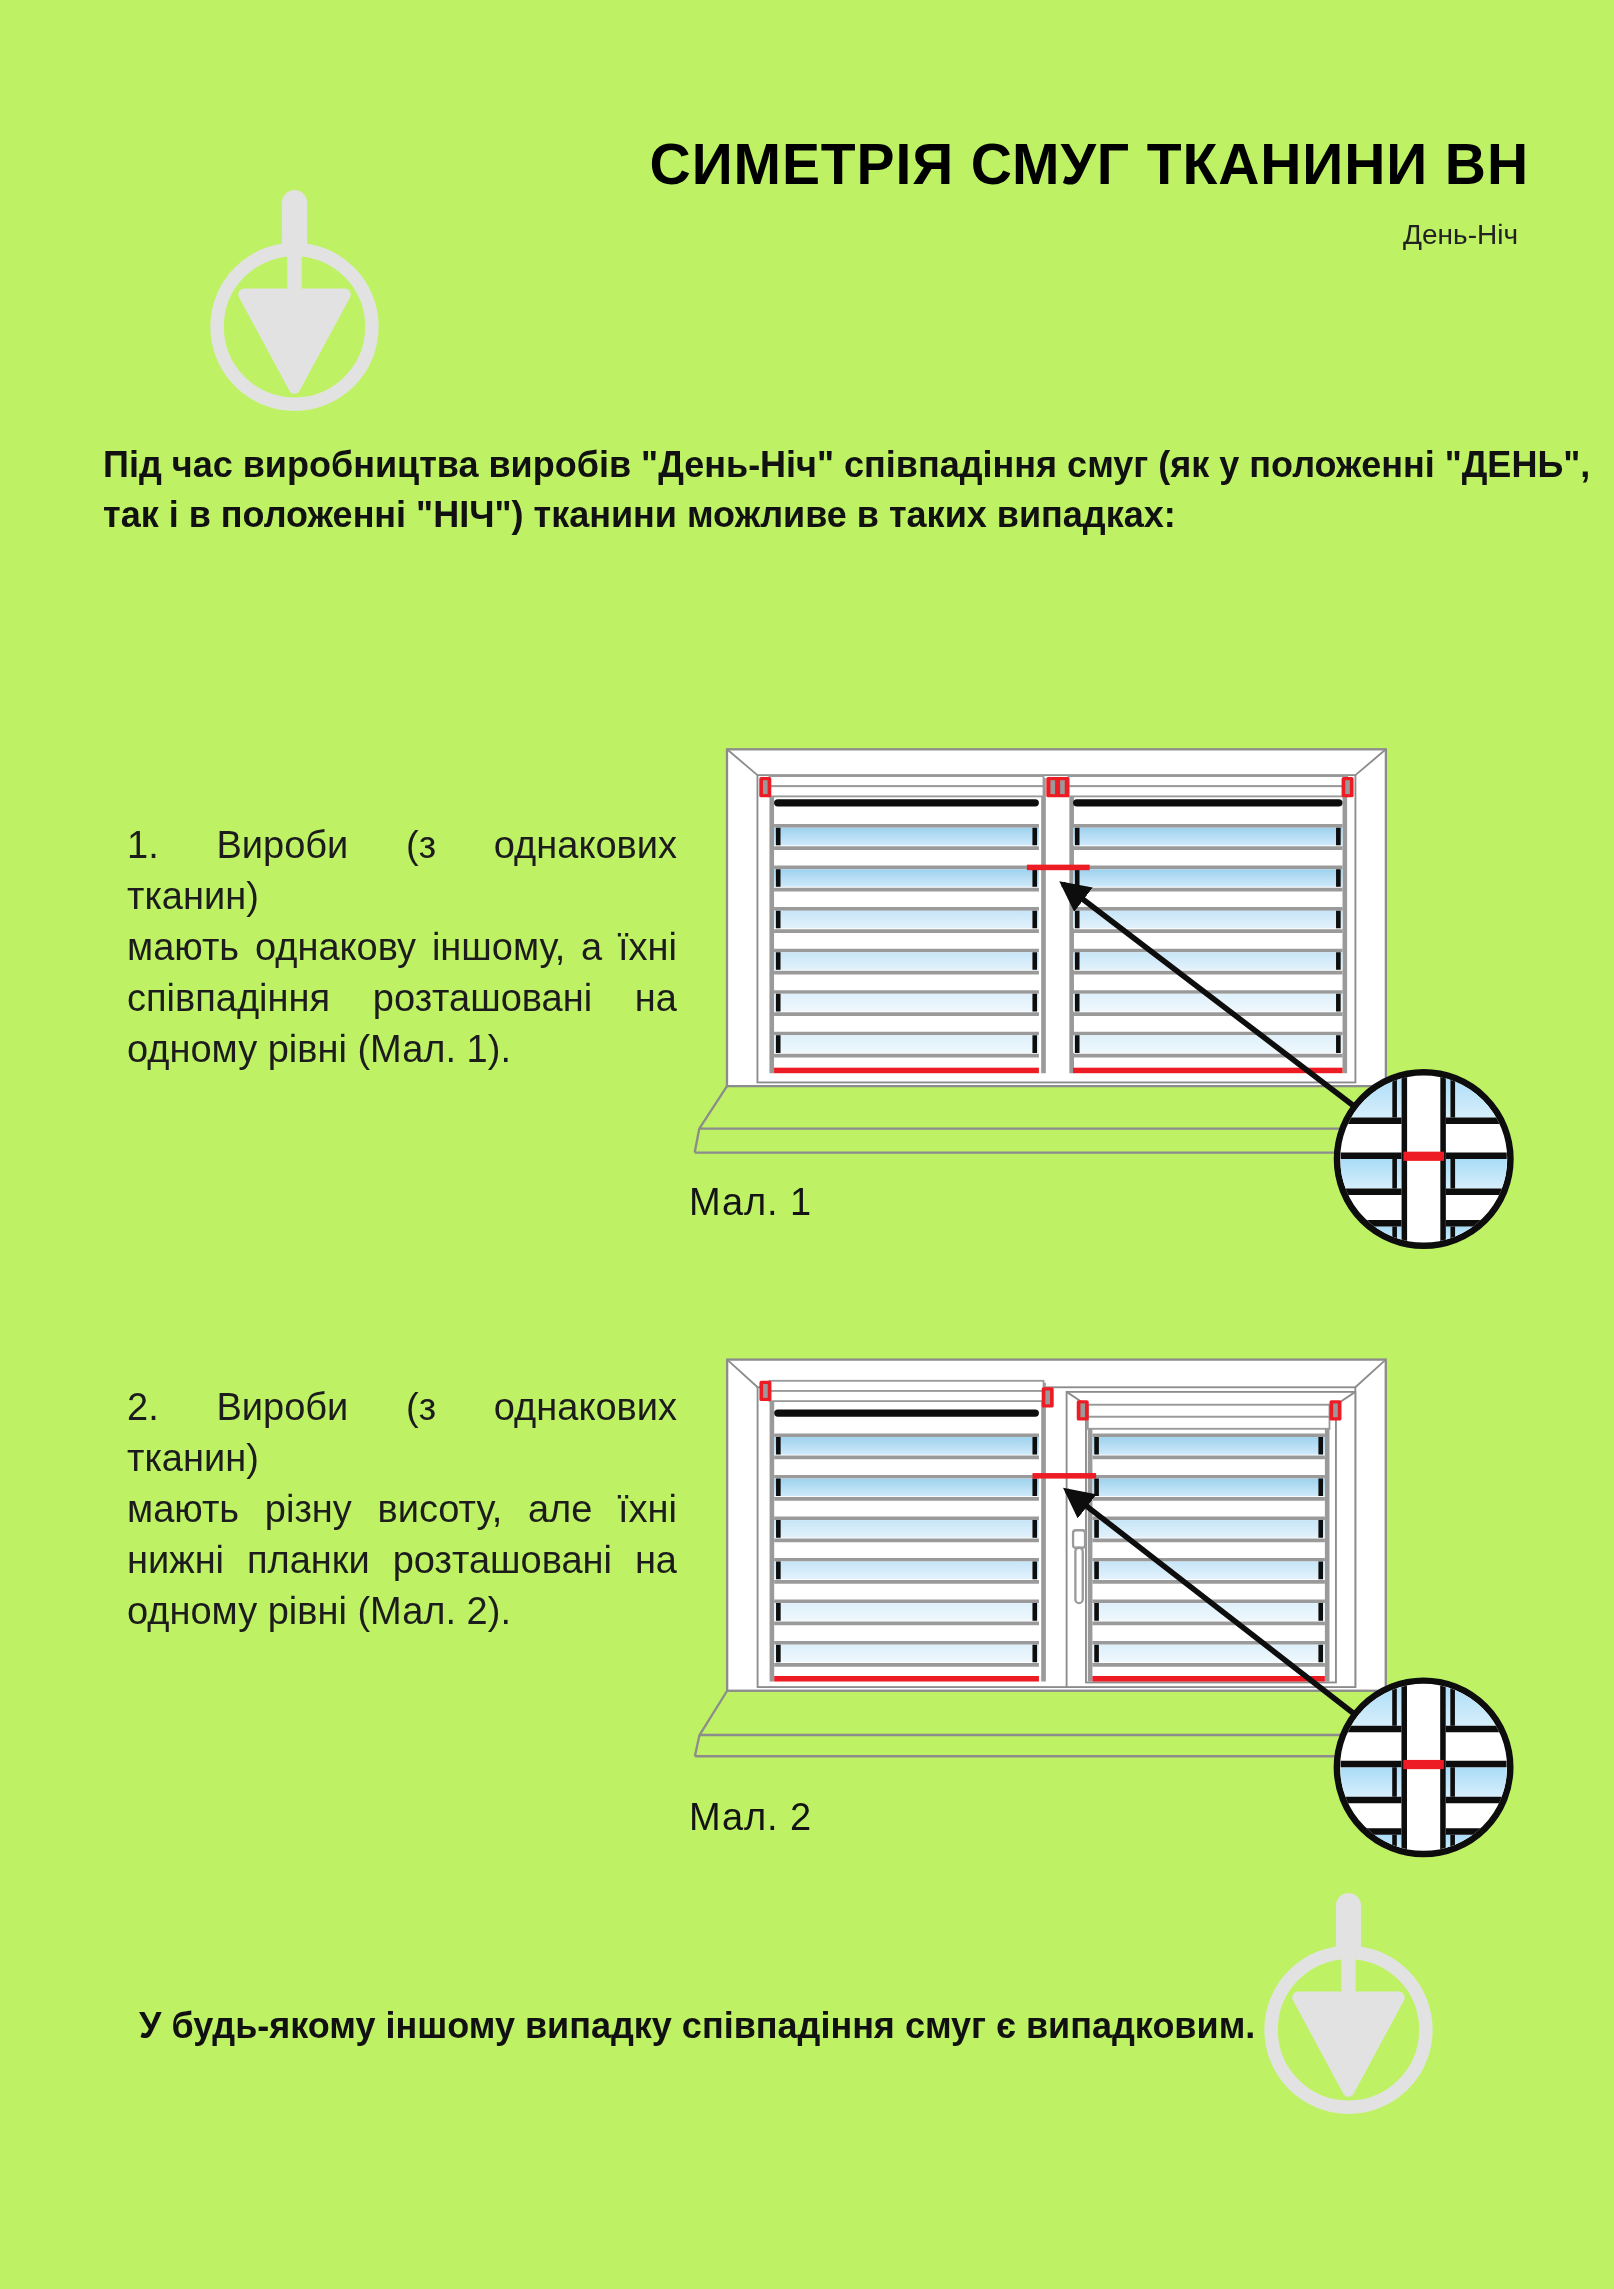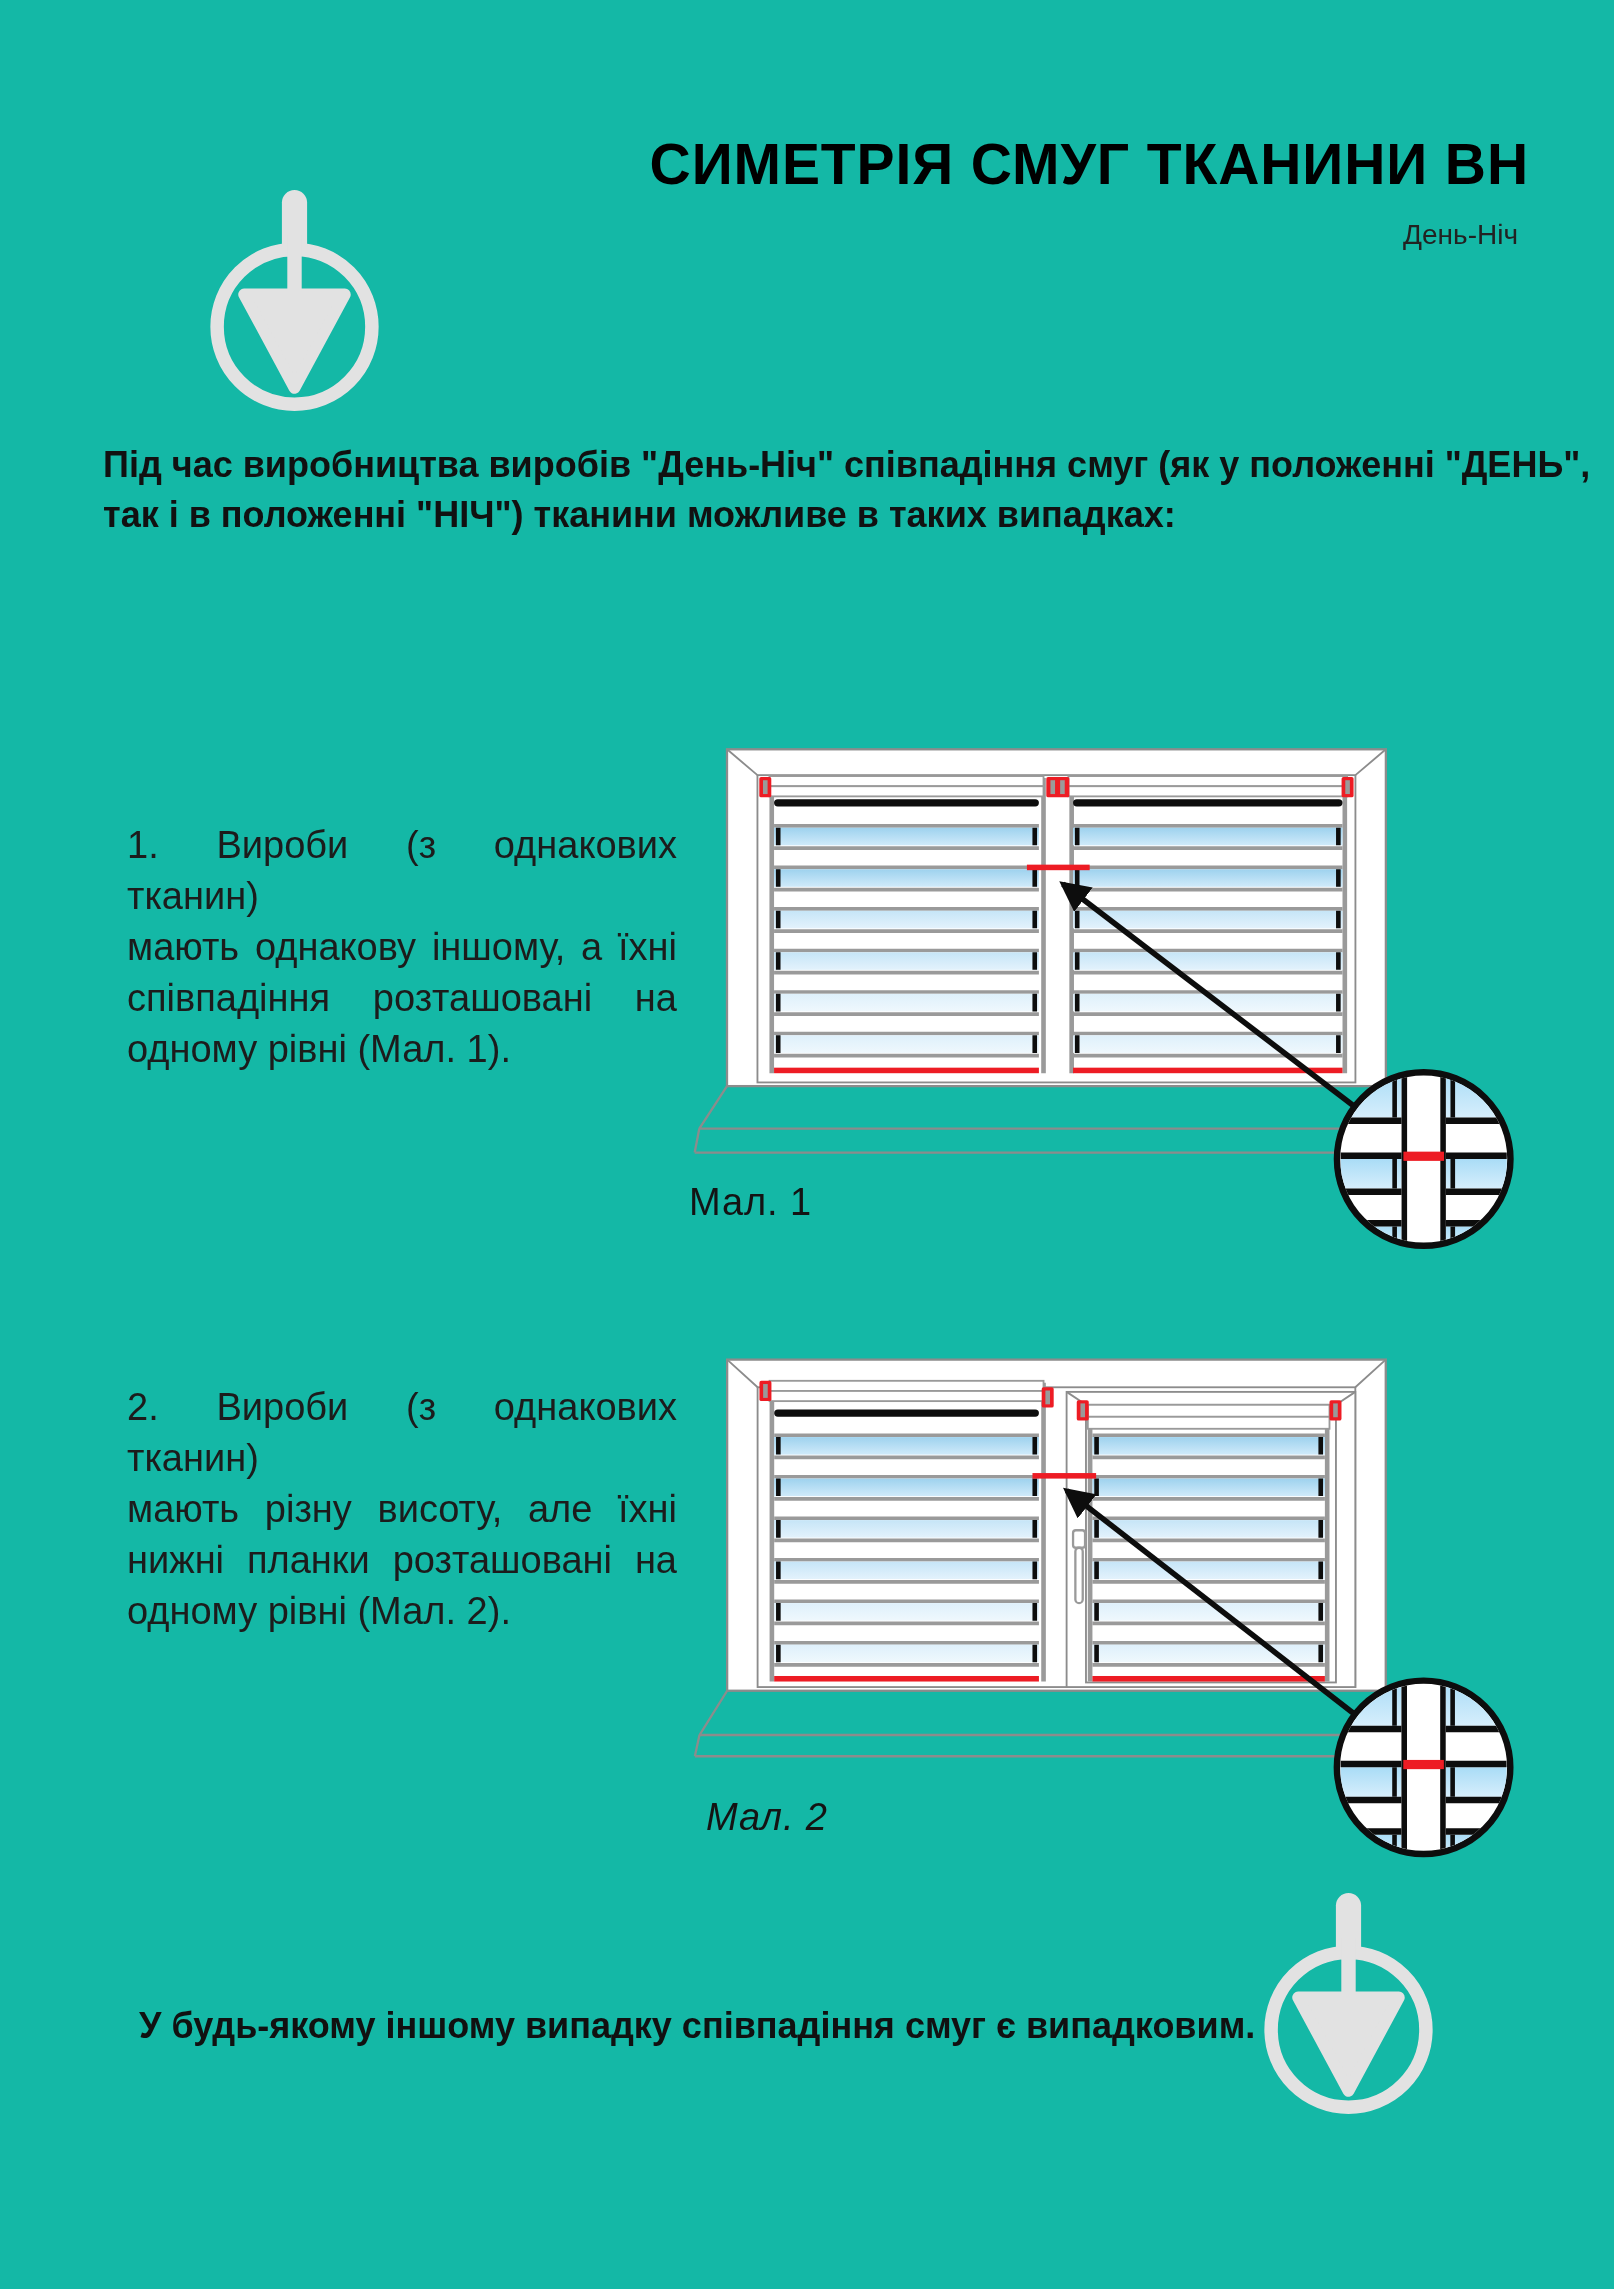--- a/index.html
+++ b/index.html
@@ -4,35 +4,35 @@
 <style>
   :root{
     --accent-red:#ED1C24;
     --stripe-blue:#A9D9F2;
     --watermark-gray:#E2E2E2;
     --line-gray:#9A9A9A;
     --ink:#1C1C1C;
   }
   *{margin:0;padding:0;box-sizing:border-box;}
   body{background:#888;font-family:"Liberation Sans","DejaVu Sans",sans-serif;}
-  .page{position:relative;width:1614px;height:2290px;background:#14b8a6;overflow:hidden;margin:0 auto;}
+  .page{position:relative;width:1614px;height:2290px;background:#bef264;overflow:hidden;margin:0 auto;}
   .abs{position:absolute;}
   .title{top:131px;left:277px;right:85px;text-align:right;font-size:57px;font-weight:700;
          letter-spacing:0.9px;color:#000;white-space:nowrap;}
   .subtitle{top:219px;right:96px;font-size:28px;color:#222;}
   .intro{top:440px;left:103px;width:1458px;font-size:36px;font-weight:700;color:#111;}
   .intro div{line-height:50px;white-space:nowrap;}
   .itemtext{left:103px;width:574px;font-size:38px;color:var(--ink);}
   .itemtext div{line-height:51px;margin-left:24px;}
   .itemtext .just{text-align:justify;text-align-last:justify;}
   .item1{top:820px;}
   .item2{top:1382px;}
   .caption{font-size:38px;color:#141414;letter-spacing:0.9px;}
   .cap1{left:689px;top:1181px;}
-  .cap2{left:706px;top:1796px;font-style:italic;}
+  .cap2{left:689px;top:1796px;}
   .conclusion{top:2005px;left:103px;width:1384px;font-size:36px;font-weight:700;color:#111;white-space:nowrap;margin-left:36px;}
   .fig{position:absolute;}
   svg{display:block;}
   .fr{fill:var(--accent-red);}
   .sg{stroke:var(--line-gray);}
   .sb{stroke:#0d0d0d;}
   .fw{fill:var(--watermark-gray);}
   .swm{stroke:var(--watermark-gray);}
   .frame-stroke{stroke:#8c8c8c;fill:none;}
 </style>

